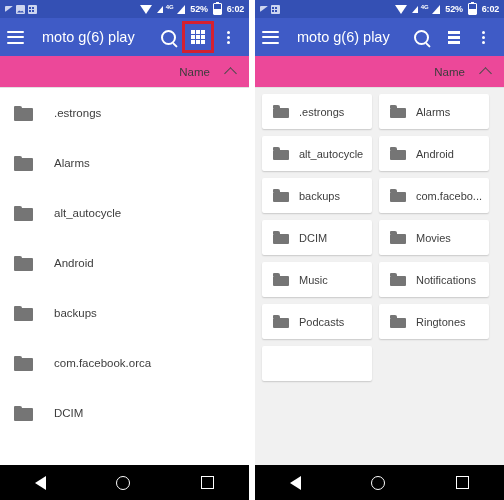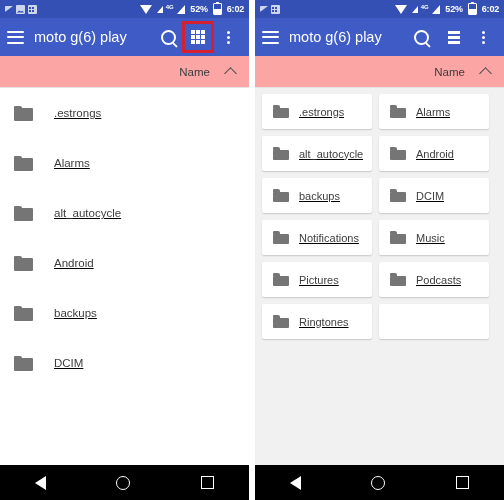--- a/index.html
+++ b/index.html
@@ -140,20 +140,21 @@
 
   
   .appbar {
     height: 38px;
     background: #3f5bc6;
     display: flex;
     align-items: center;
     padding: 0 7px;
     box-sizing: border-box;
     flex: 0 0 38px;
+    gap: 8px;
   }
   .hamburger {
     width: 17px;
     height: 13px;
     display: flex;
     flex-direction: column;
     justify-content: space-between;
     margin-right: 10px;
     cursor: pointer;
   }
@@ -251,21 +252,21 @@
     width: 3px;
     height: 3px;
     border-radius: 50%;
     background: #ffffff;
     display: block;
   }
 
   
   .sortbar {
     height: 32px;
-    background: #fca5a5;
+    background: #ec4899;
     display: flex;
     align-items: center;
     justify-content: flex-end;
     padding-right: 14px;
     box-sizing: border-box;
     flex: 0 0 32px;
     border-bottom: 1px solid #e2e2e2;
   }
   .sort-label {
     font-size: 11.5px;
@@ -279,21 +280,20 @@
     border-top: 1.6px solid #4a4a4a;
     transform: rotate(45deg);
     margin-top: 3px;
   }
 
   
   .content {
     flex: 1 1 auto;
     overflow: hidden;
     position: relative;
-    text-decoration: underline;
   }
   .list-view {
     background: #ffffff;
     height: 100%;
   }
   .list-row {
     height: 50px;
     display: flex;
     align-items: center;
     padding-left: 14px;
@@ -474,20 +474,24 @@
           <div class="list-row">
             <span class="folder"></span>
             <span class="fname">Android</span>
           </div>
           <div class="list-row">
             <span class="folder"></span>
             <span class="fname">backups</span>
           </div>
           <div class="list-row">
             <span class="folder"></span>
+            <span class="fname">com.facebook.orca</span>
+          </div>
+          <div class="list-row">
+            <span class="folder"></span>
             <span class="fname">DCIM</span>
           </div>
         </div>
     </div>
 
     <div class="navbar">
       <span class="nav-back"></span>
       <span class="nav-home"></span>
       <span class="nav-recent"></span>
     </div>
@@ -561,33 +565,37 @@
           <div class="grid-card">
             <span class="folder sm"></span>
             <span class="fname">Android</span>
           </div>
           <div class="grid-card">
             <span class="folder sm"></span>
             <span class="fname">backups</span>
           </div>
           <div class="grid-card">
             <span class="folder sm"></span>
+            <span class="fname">com.facebo...</span>
+          </div>
+          <div class="grid-card">
+            <span class="folder sm"></span>
             <span class="fname">DCIM</span>
           </div>
           <div class="grid-card">
             <span class="folder sm"></span>
+            <span class="fname">Movies</span>
+          </div>
+          <div class="grid-card">
+            <span class="folder sm"></span>
+            <span class="fname">Music</span>
+          </div>
+          <div class="grid-card">
+            <span class="folder sm"></span>
             <span class="fname">Notifications</span>
-          </div>
-          <div class="grid-card">
-            <span class="folder sm"></span>
-            <span class="fname">Music</span>
-          </div>
-          <div class="grid-card">
-            <span class="folder sm"></span>
-            <span class="fname">Pictures</span>
           </div>
           <div class="grid-card">
             <span class="folder sm"></span>
             <span class="fname">Podcasts</span>
           </div>
           <div class="grid-card">
             <span class="folder sm"></span>
             <span class="fname">Ringtones</span>
           </div>
           <div class="grid-card partial"></div>

